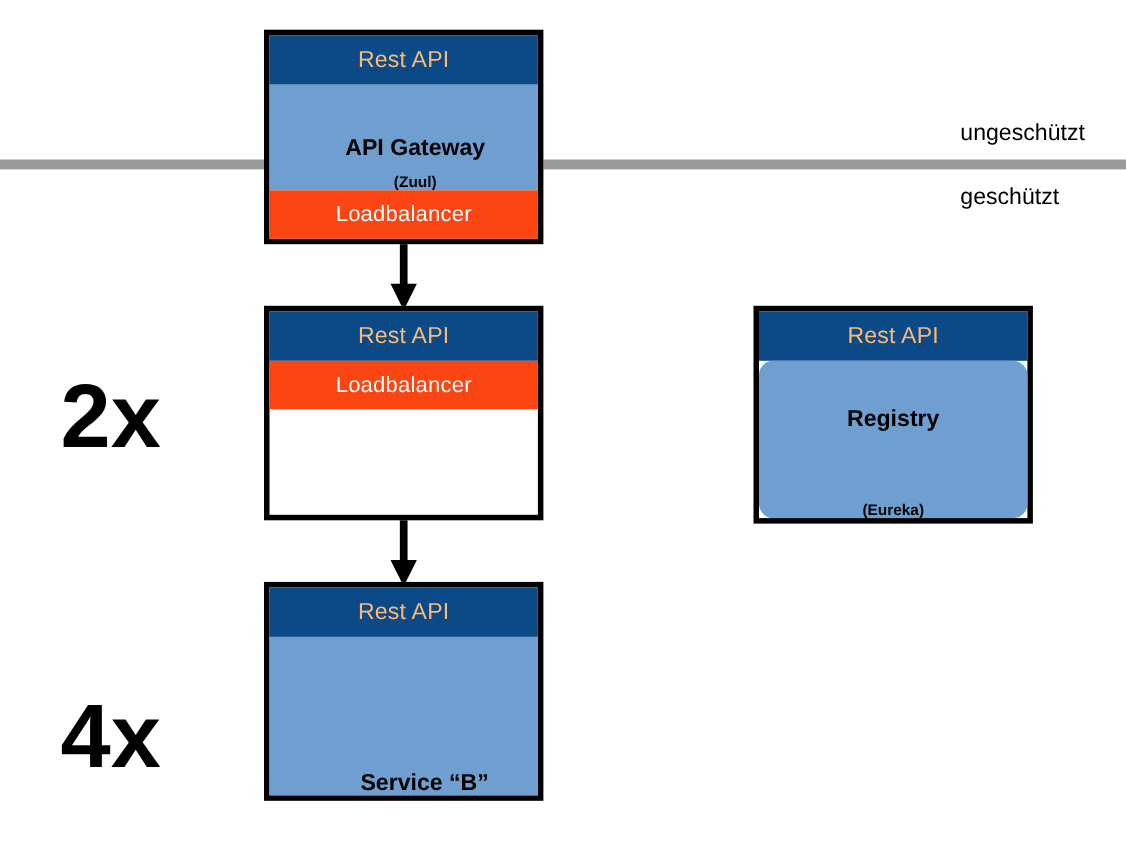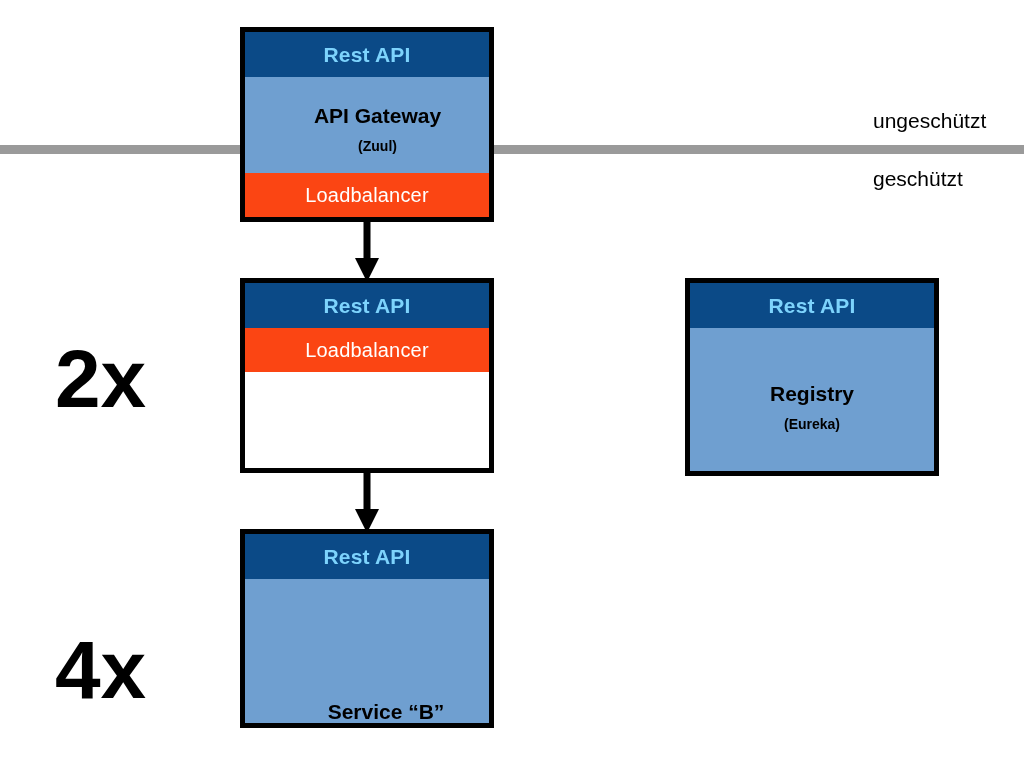--- a/index.html
+++ b/index.html
@@ -49,23 +49,23 @@
     display: flex;
     flex-direction: column;
     align-items: center;
     justify-content: center;
     text-align: center;
     overflow: hidden;
   }
 
   .band-api {
     background: #0b4a87;
-    color: #7dd3fc;
+    color: #fdba74;
     font-size: 21px;
-    font-weight: 700;
+    font-weight: 400;
     letter-spacing: 0.2px;
   }
 
   .band-body {
     background: #6f9fd0;
     color: #000000;
     flex: 1 1 auto;
   }
 
   .band-lb {
@@ -87,27 +87,28 @@
     font-size: 14px;
     font-weight: bold;
     line-height: 1.1;
     margin-top: 12px;
     color: #000000;
   }
   .body-align-center {
     justify-content: center;
   }
   .body-align-gateway {
-    justify-content: flex-start;
+    justify-content: flex-end;
     padding-top: 28px;
     padding-left: 21px;
   }
   .body-align-registry {
-    justify-content: center;
-    padding-top: 16px;
+    justify-content: space-between;
+    padding-top: 42px;
+    border-radius: 13px;
   }
   .body-align-svcb {
     justify-content: flex-end;
     padding-top: 40px;
     padding-left: 38px;
   }
 
   
   .arrow {
     position: absolute;

